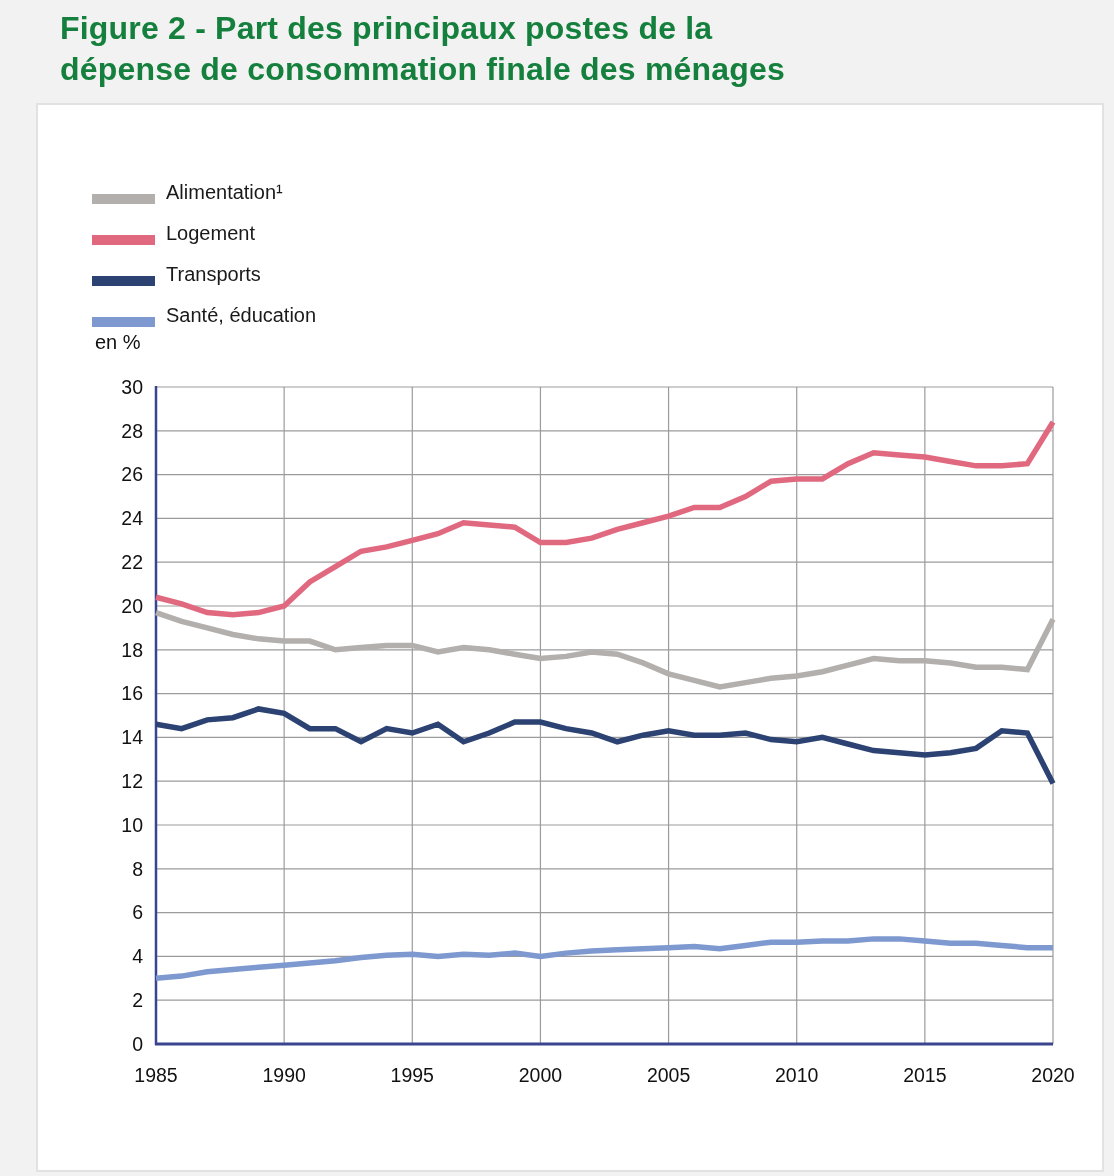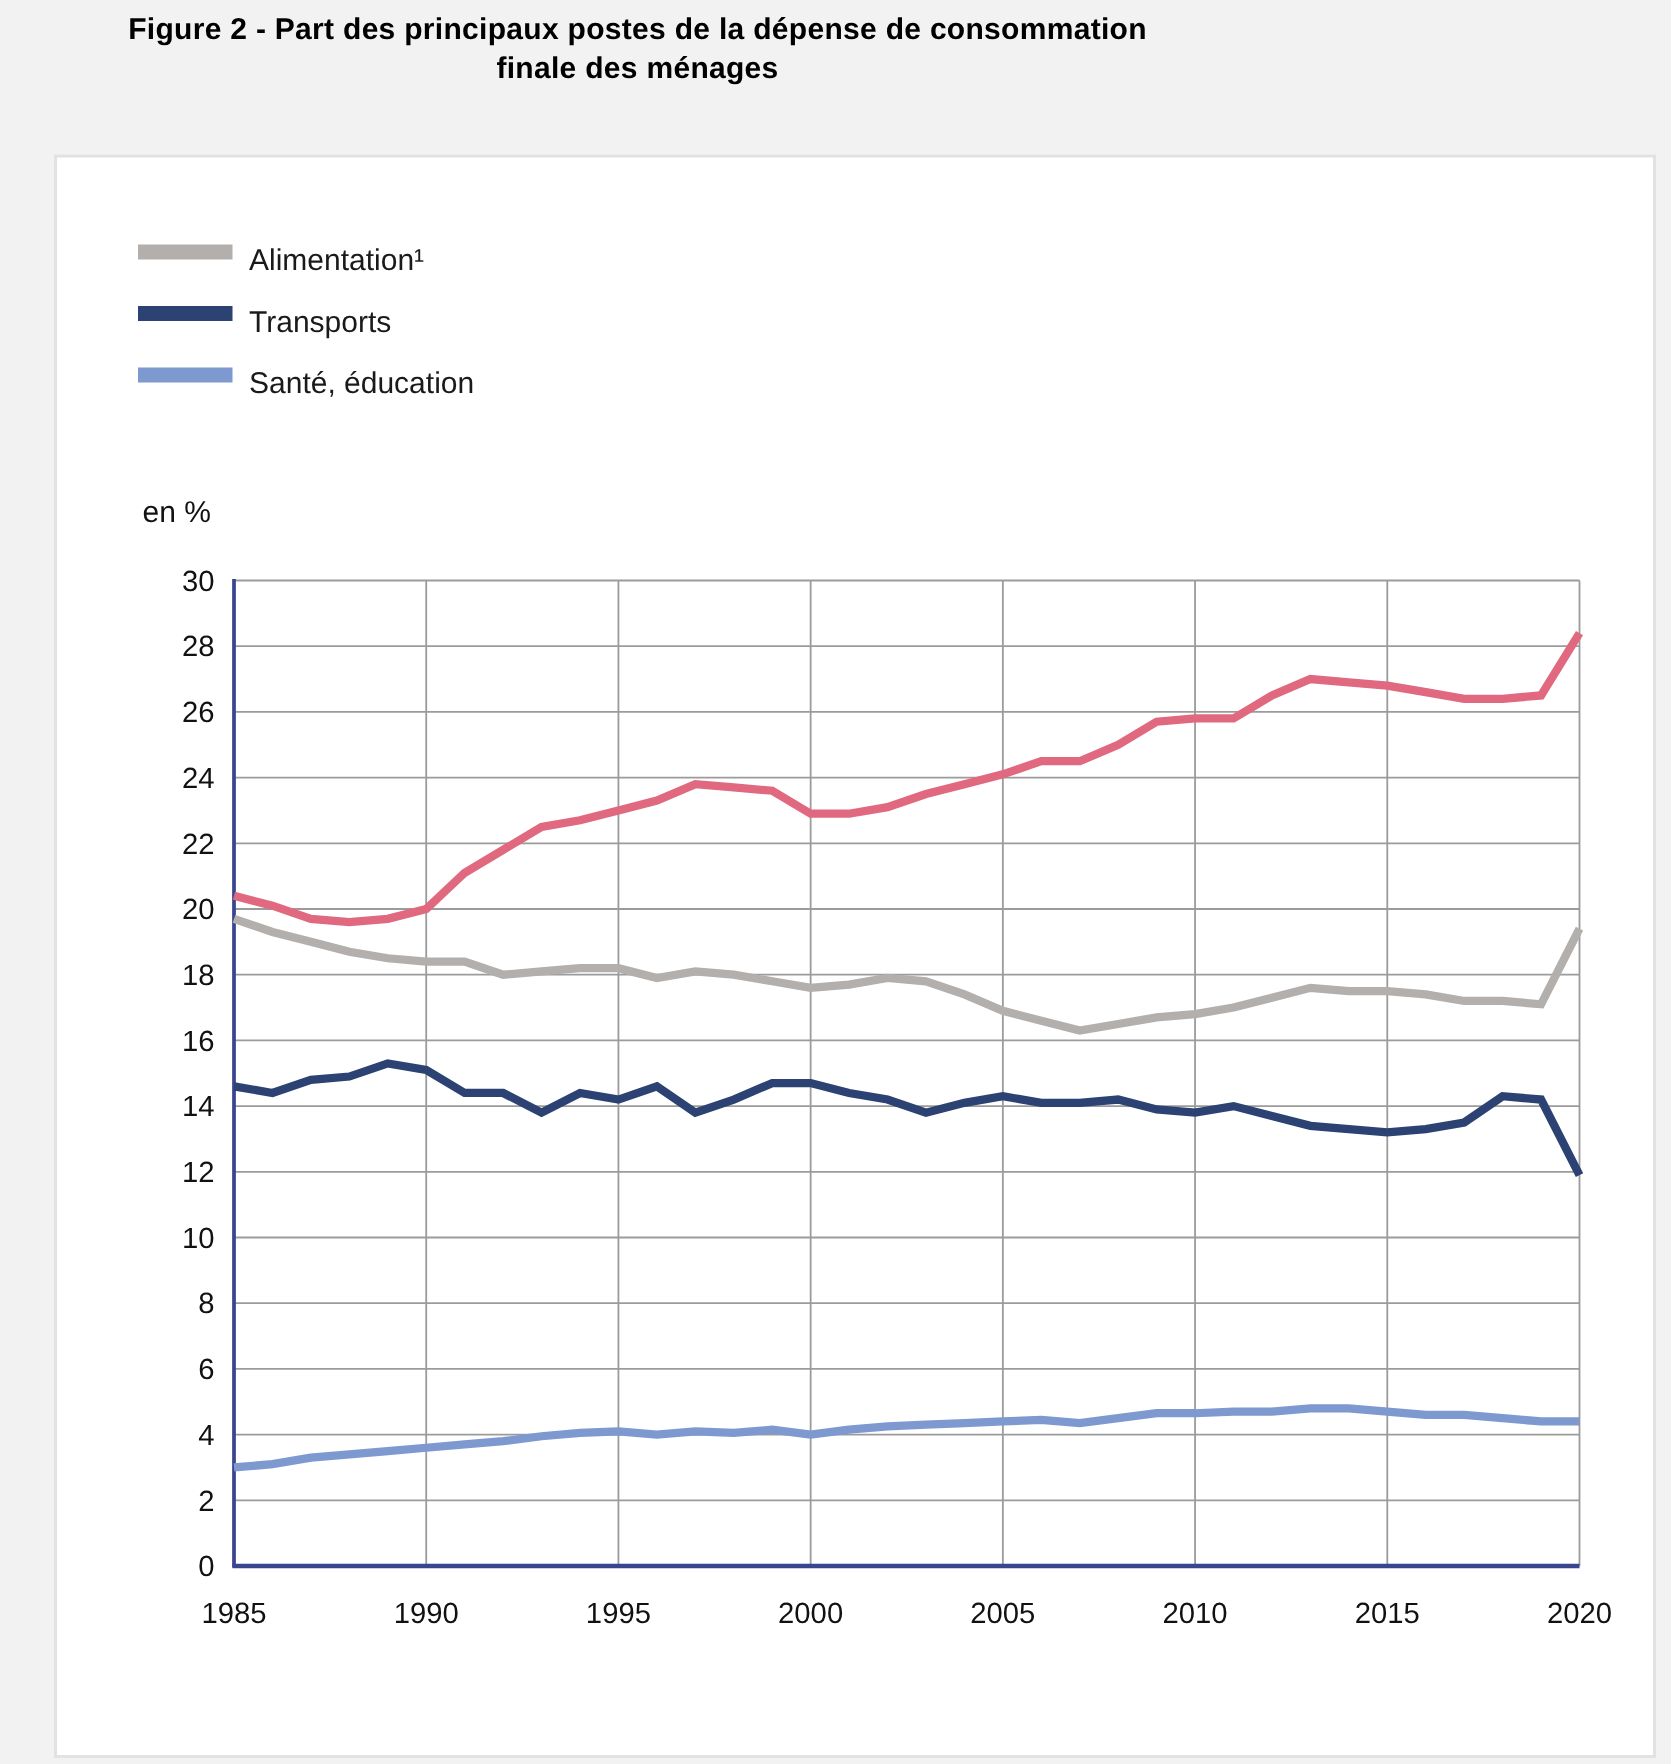--- a/index.html
+++ b/index.html
@@ -4,31 +4,31 @@
 <style>
   html,body{margin:0;padding:0;}
   body{
     width:1114px;height:1176px;position:relative;
     background:#f2f2f2;
     font-family:"Liberation Sans", sans-serif;
     -webkit-font-smoothing:antialiased;
   }
   .figure-title{
     position:absolute;left:60px;top:8px;width:730px;
-    font-size:20px;font-weight:bold;line-height:1.28;
-    color:#000000;margin:0;letter-spacing:.2px;text-align:center;
+    font-size:32px;font-weight:bold;line-height:1.28;
+    color:#15803d;margin:0;letter-spacing:.2px;
   }
   .card{
     position:absolute;left:36px;top:103px;width:1068px;height:1069px;
     background:#ffffff;border:2px solid #e2e2e2;box-sizing:border-box;
   }
   .legend{
     position:absolute;left:54px;top:58px;display:flex;flex-direction:column;
   }
-  .legend-row{display:flex;align-items:flex-start;height:41px;}
+  .legend-row{display:flex;align-items:flex-end;height:41px;}
   .legend-swatch{width:63px;height:10px;margin-right:11px;flex:0 0 auto;}
   .legend-label{font-size:20px;color:#1a1a1a;}
   .unit-label{
     position:absolute;left:57px;top:226px;font-size:20px;color:#111111;text-align:right;
   }
   .chart-svg{position:absolute;left:0;top:0;}
   .chart-svg text{
     font-family:"Liberation Sans", sans-serif;
     font-size:19.5px;fill:#111111;
   }
@@ -36,20 +36,24 @@
 </head>
 <body style="background: rgb(242, 242, 242);">
 
 <h1 class="figure-title">Figure 2 - Part des principaux postes de la dépense de consommation finale des ménages</h1>
 
 <div class="card">
   <div class="legend" id="legend">
       <div class="legend-row">
         <span class="legend-swatch" style="background: rgb(178, 175, 172);"></span>
         <span class="legend-label">Alimentation¹</span>
+      </div>
+      <div class="legend-row">
+        <span class="legend-swatch" style="background: rgb(224, 105, 128);"></span>
+        <span class="legend-label">Logement</span>
       </div>
       <div class="legend-row">
         <span class="legend-swatch" style="background: rgb(43, 66, 114);"></span>
         <span class="legend-label">Transports</span>
       </div>
       <div class="legend-row">
         <span class="legend-swatch" style="background: rgb(126, 152, 208);"></span>
         <span class="legend-label">Santé, éducation</span>
       </div>
     </div>

